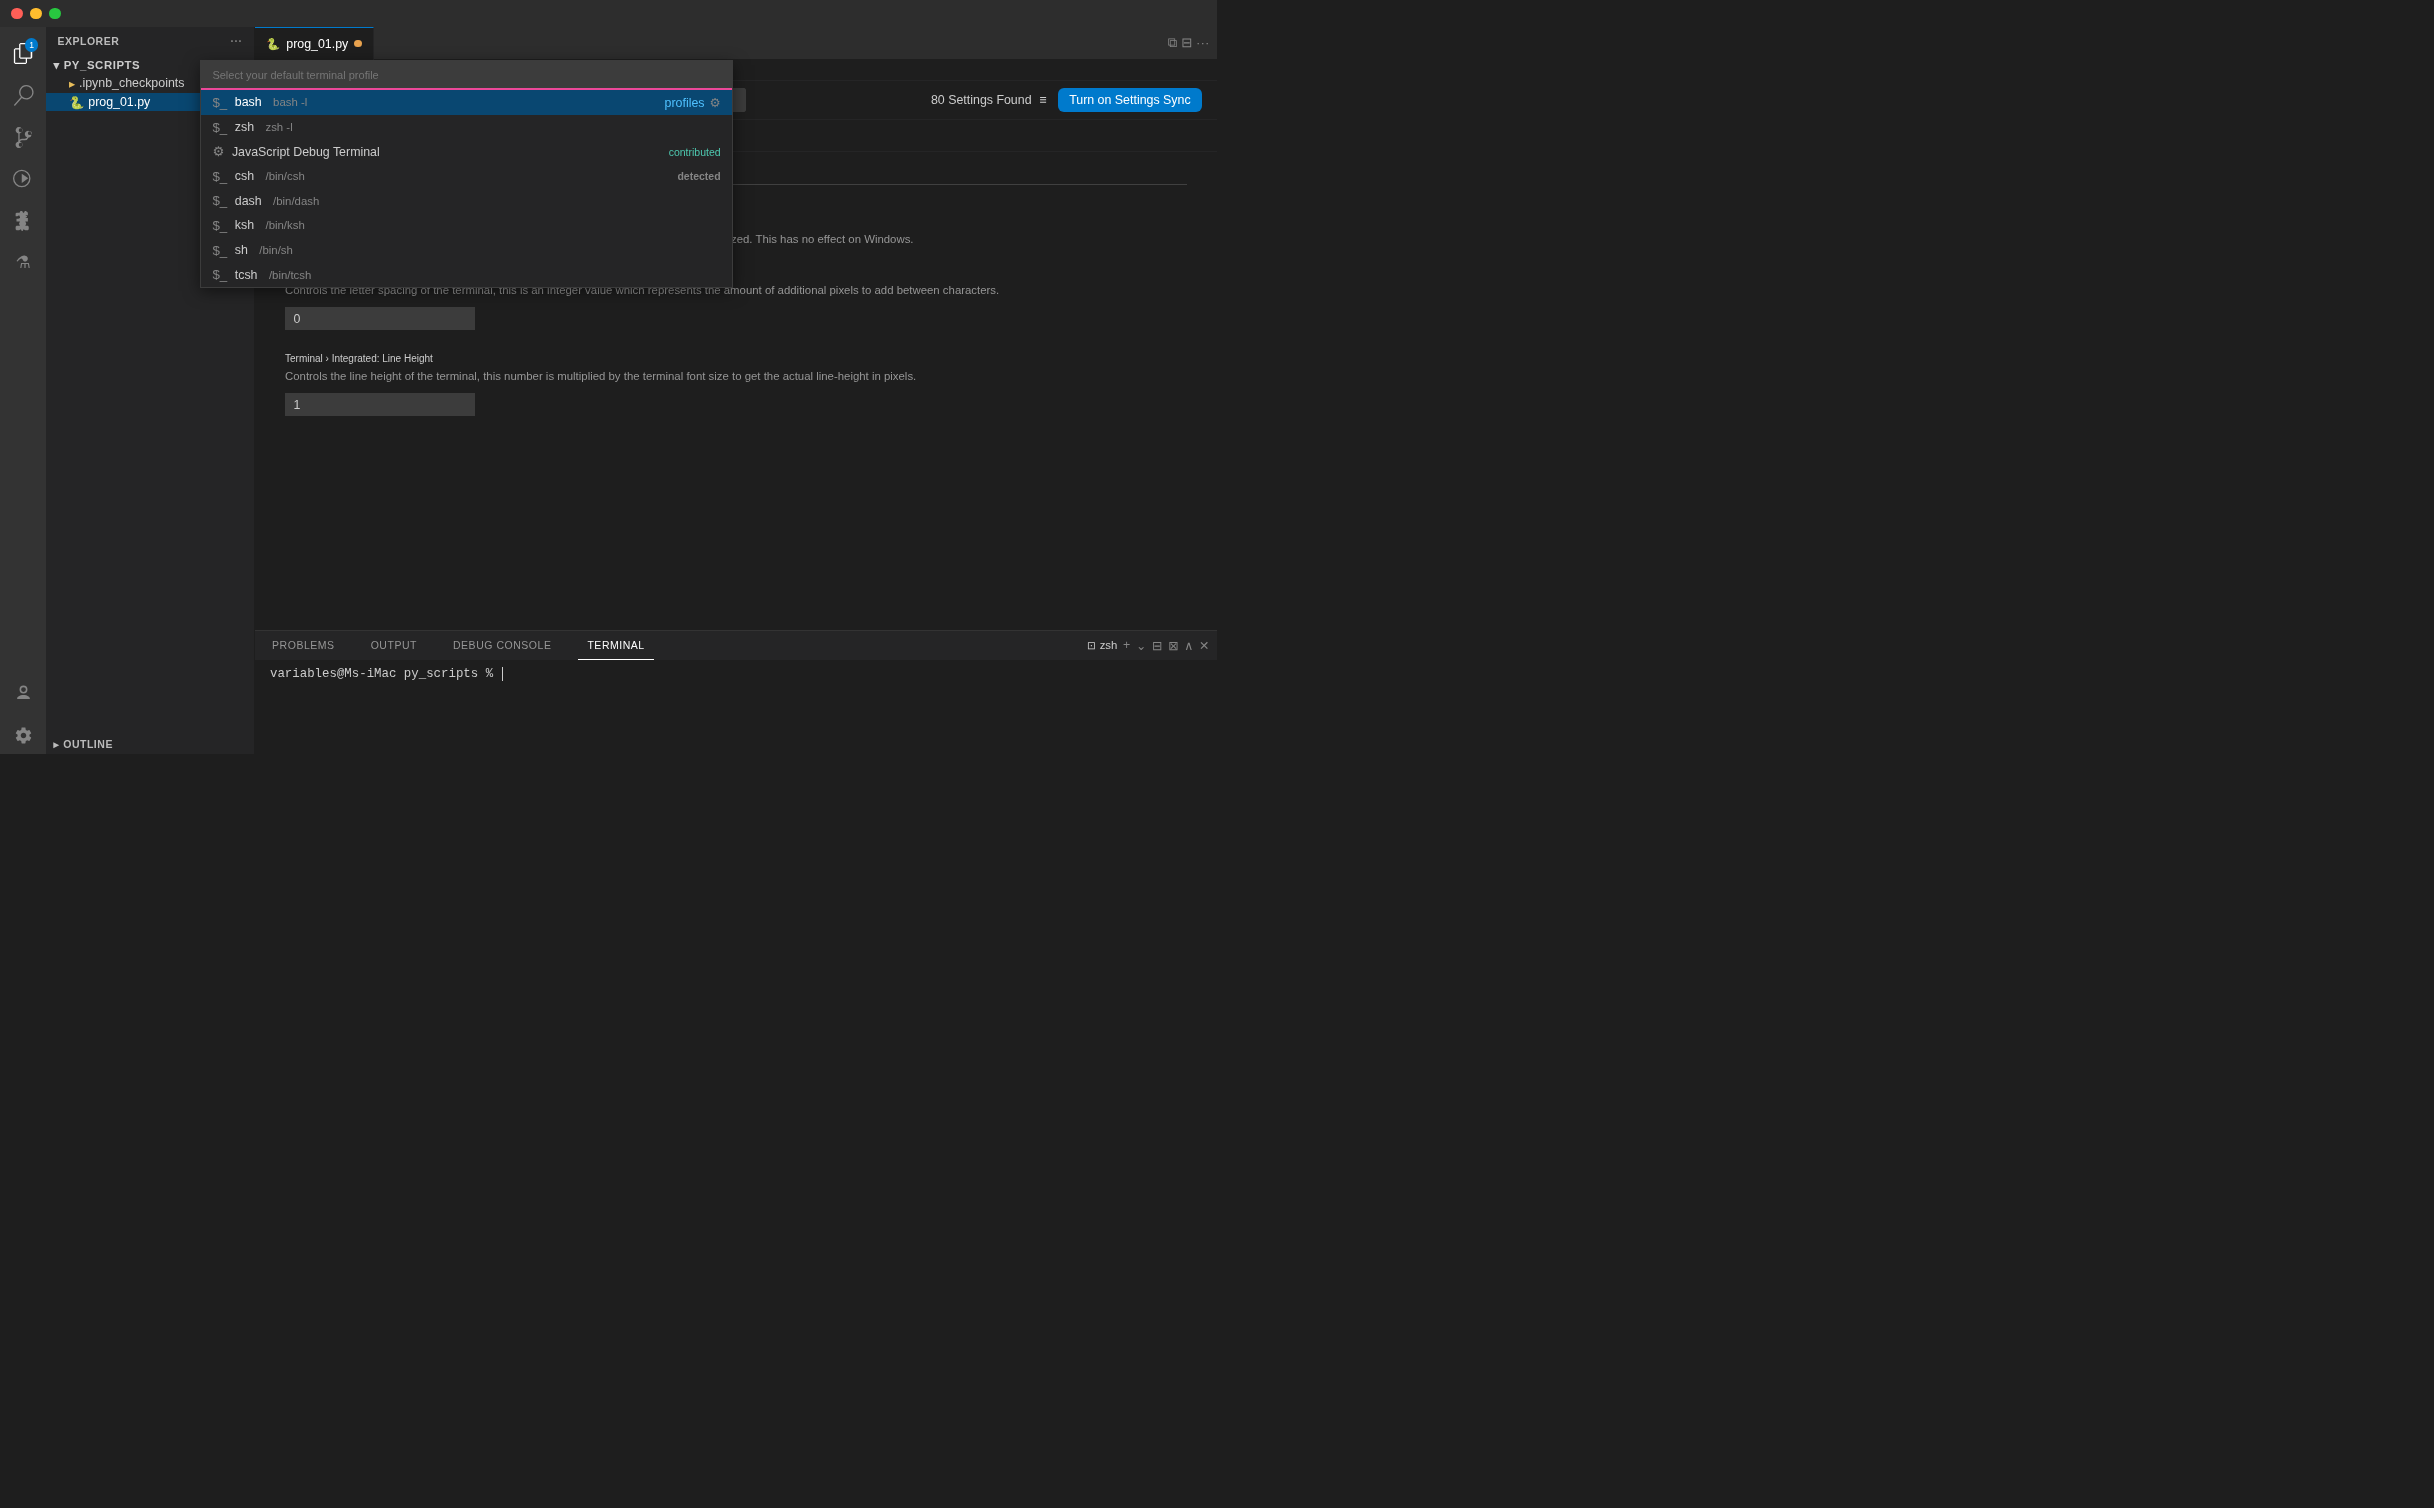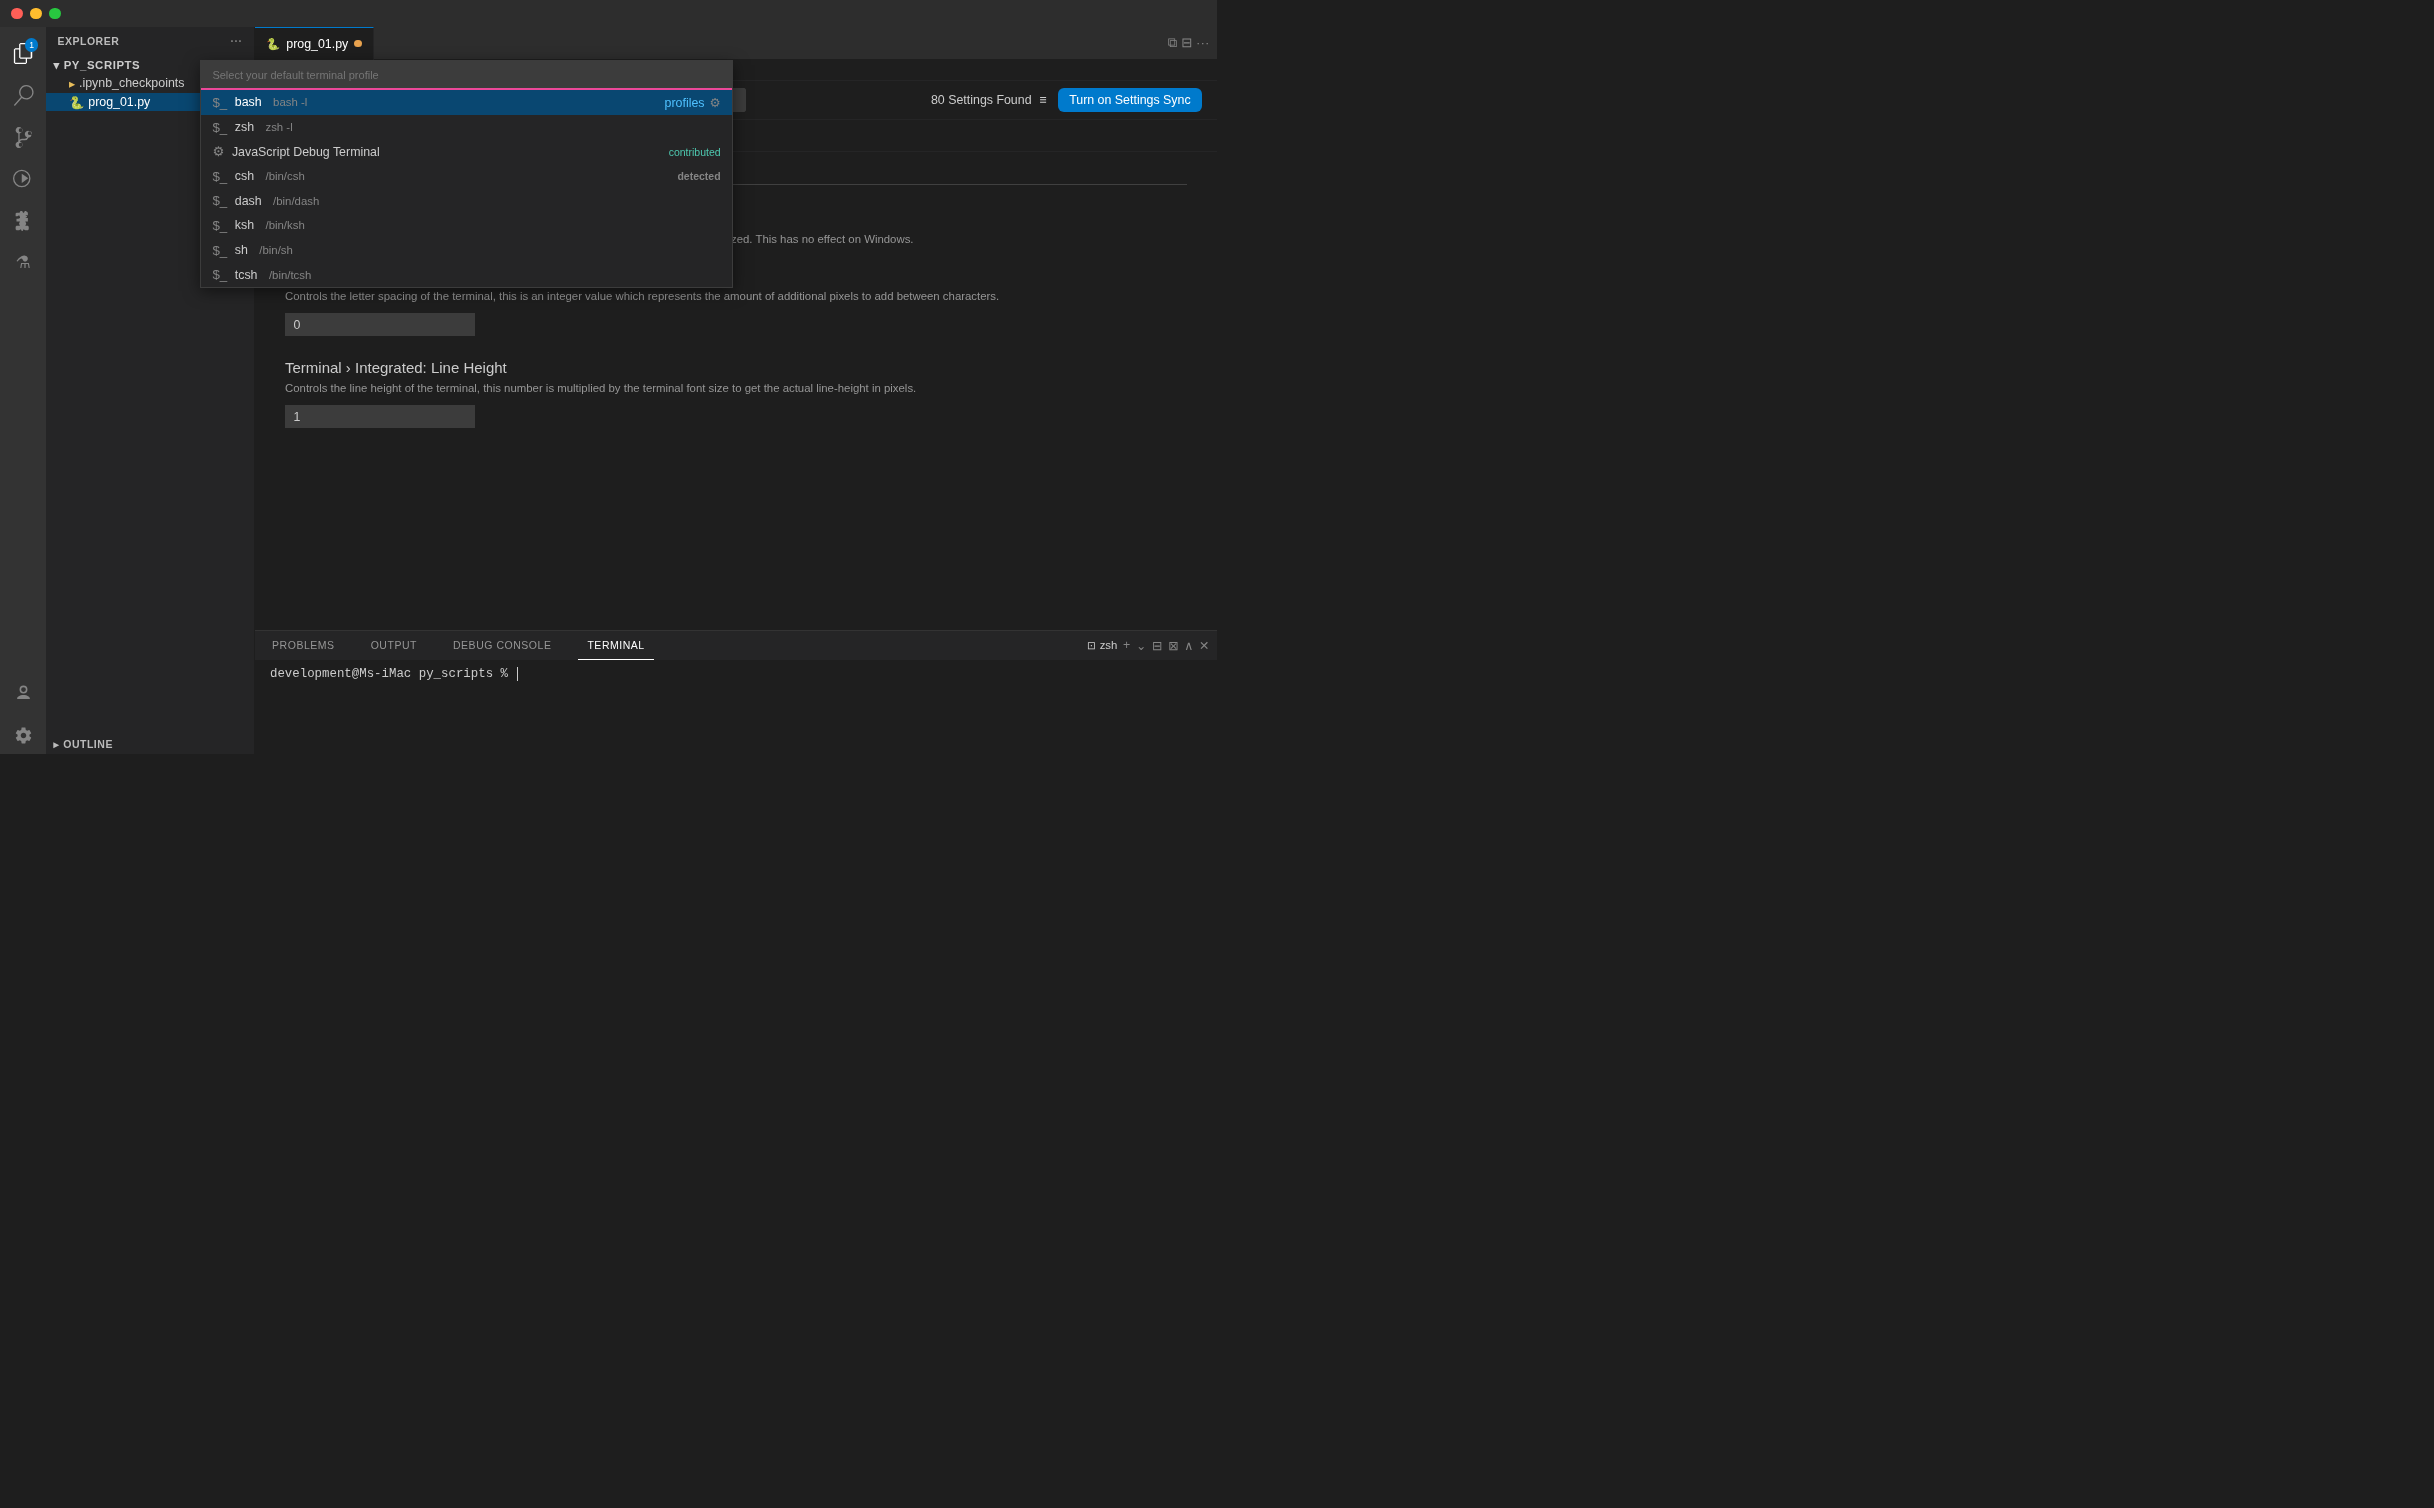--- a/index.html
+++ b/index.html
@@ -155,21 +155,21 @@
     .settings-tab.active { color: #ffffff; border-bottom: 1.9px solid #007acc; }
     .settings-content {
       flex: 1; overflow-y: auto; padding: 15px 30px;
     }
     .settings-group-header {
       font-size: 12.4px; font-weight: bold; color: #e8e8e8;
       margin-bottom: 7.6px; padding-bottom: 3.8px;
       border-bottom: 1px solid #404040;
     }
     .settings-label {
-      font-size: 15px; color: #cccccc; margin-bottom: 3.8px;
+      font-size: 10px; color: #cccccc; margin-bottom: 3.8px;
     }
     .settings-desc {
       font-size: 11.4px; color: #969696; margin-bottom: 7.6px; line-height: 1.5;
     }
     .settings-input {
       background: #3c3c3c; border: 1px solid #3c3c3c; color: #cccccc;
       padding: 3.8px 7.6px; font-size: 12.4px; width: 190px; outline: none;
     }
     .settings-section { margin-bottom: 23px; }
     
@@ -421,21 +421,21 @@
           </span>
           <span style="cursor:pointer;">+</span>
           <span style="cursor:pointer;">⌄</span>
           <span style="cursor:pointer;">⊟</span>
           <span style="cursor:pointer;">⊠</span>
           <span style="cursor:pointer;">∧</span>
           <span style="cursor:pointer;">✕</span>
         </div>
       </div>
       <div class="terminal-content">
-        <span>development@Ms-iMac py_scripts %</span>
+        <span>variables@Ms-iMac py_scripts %</span>
         <span style="border-left: 1.9px solid #cccccc; margin-left: 1.9px;">&nbsp;</span>
       </div>
     </div>
   </div>
 
   <div class="dropdown-overlay">
     <input type="text" class="dropdown-search" placeholder="Select your default terminal profile" style="">
     
     
     <div class="dropdown-item selected">

